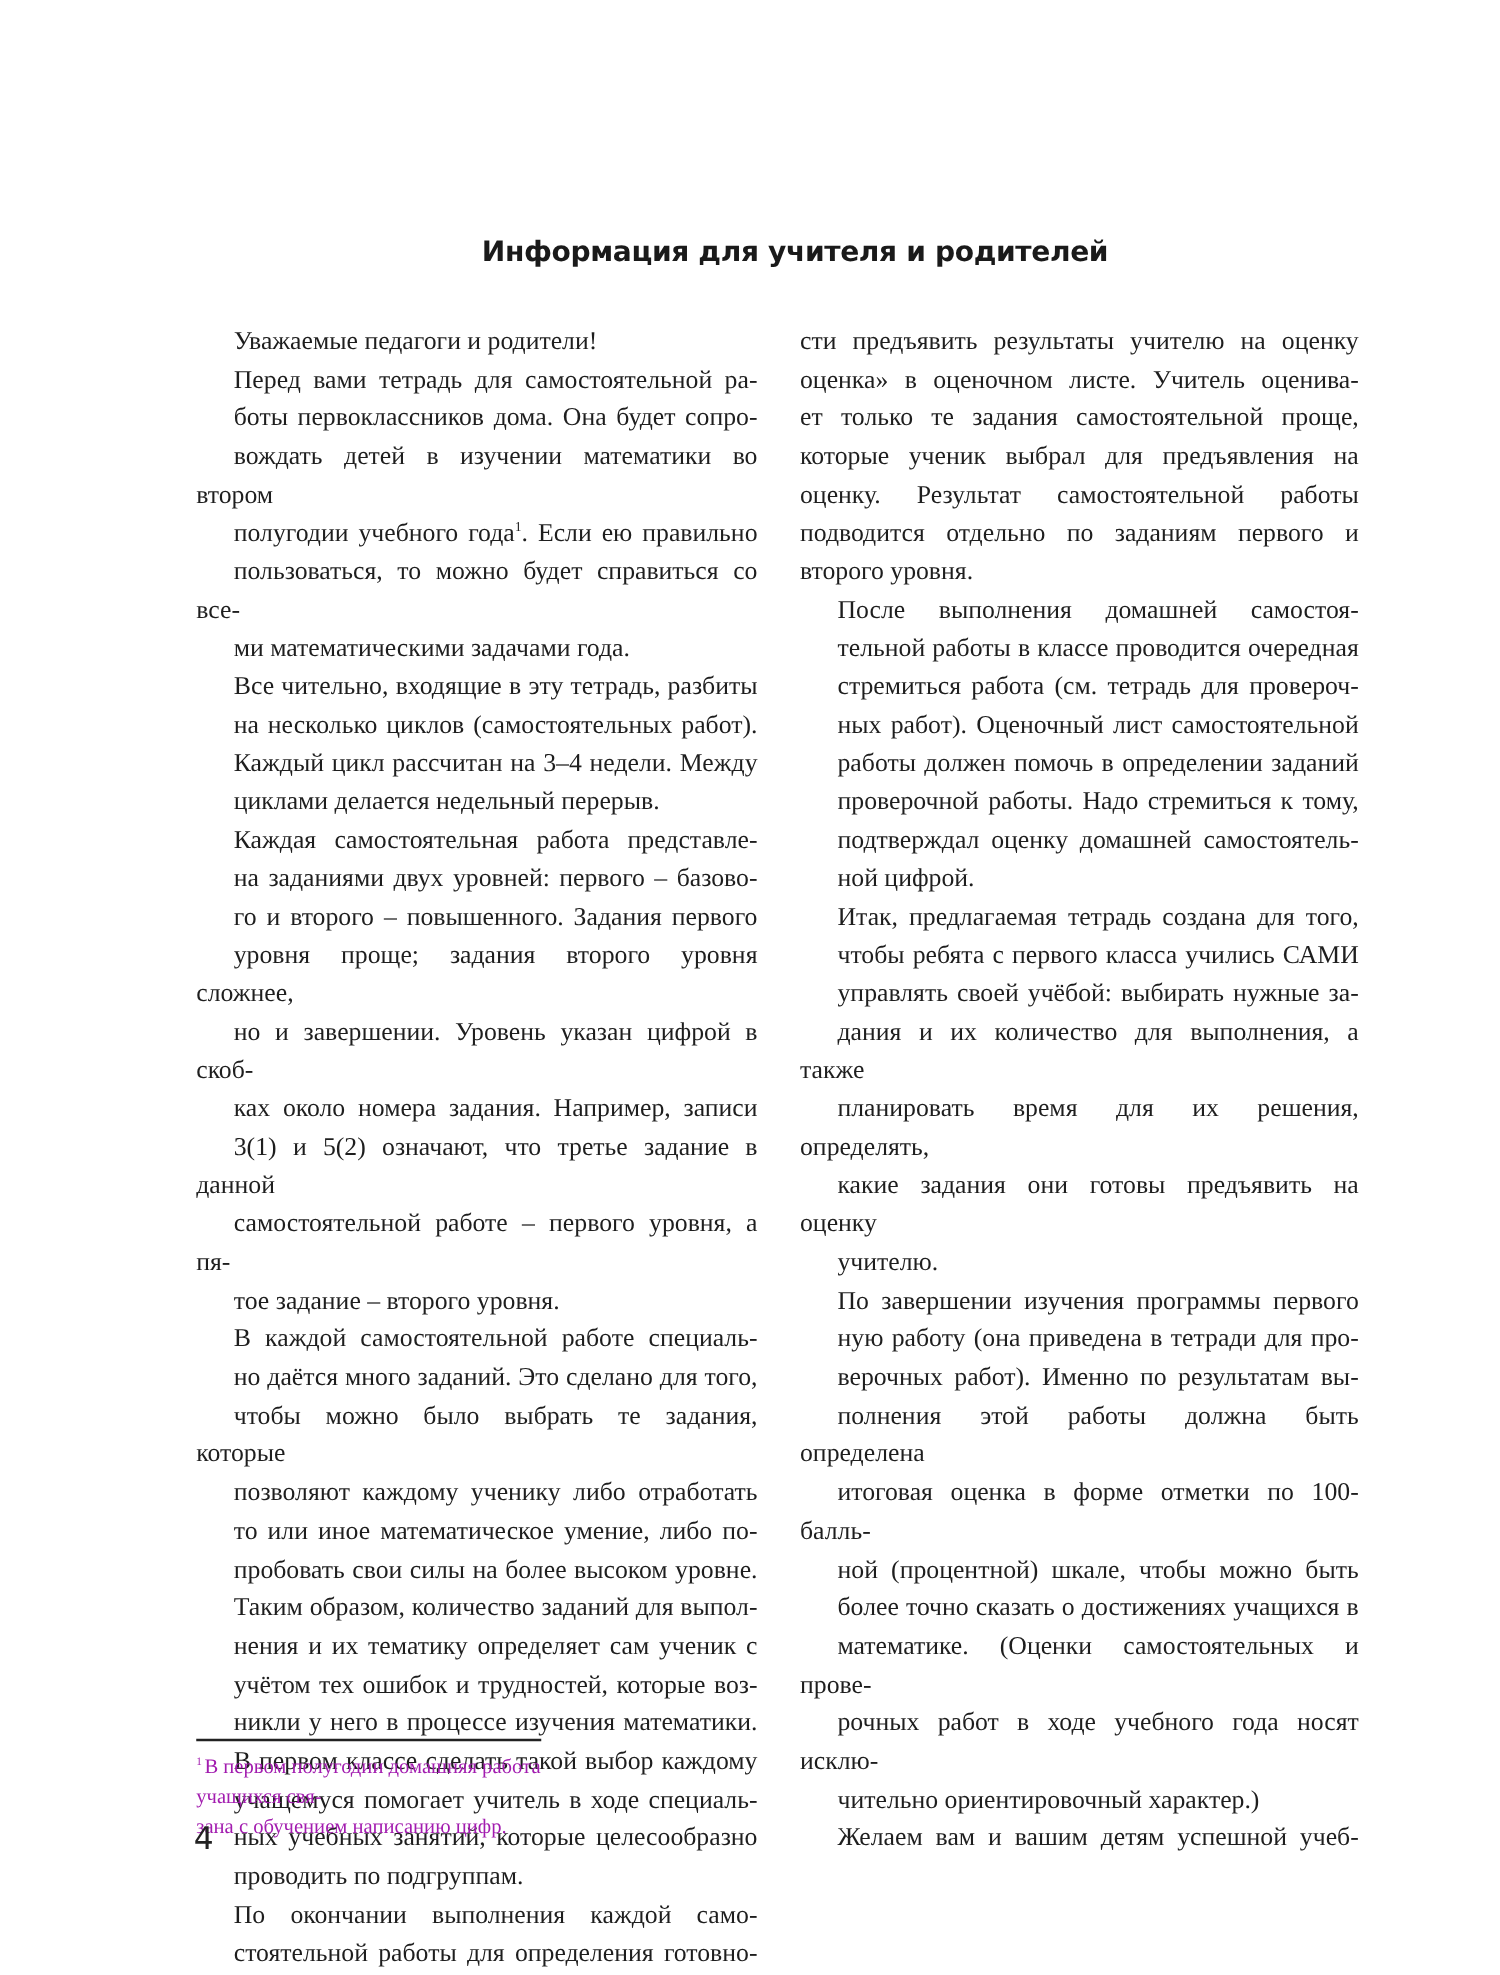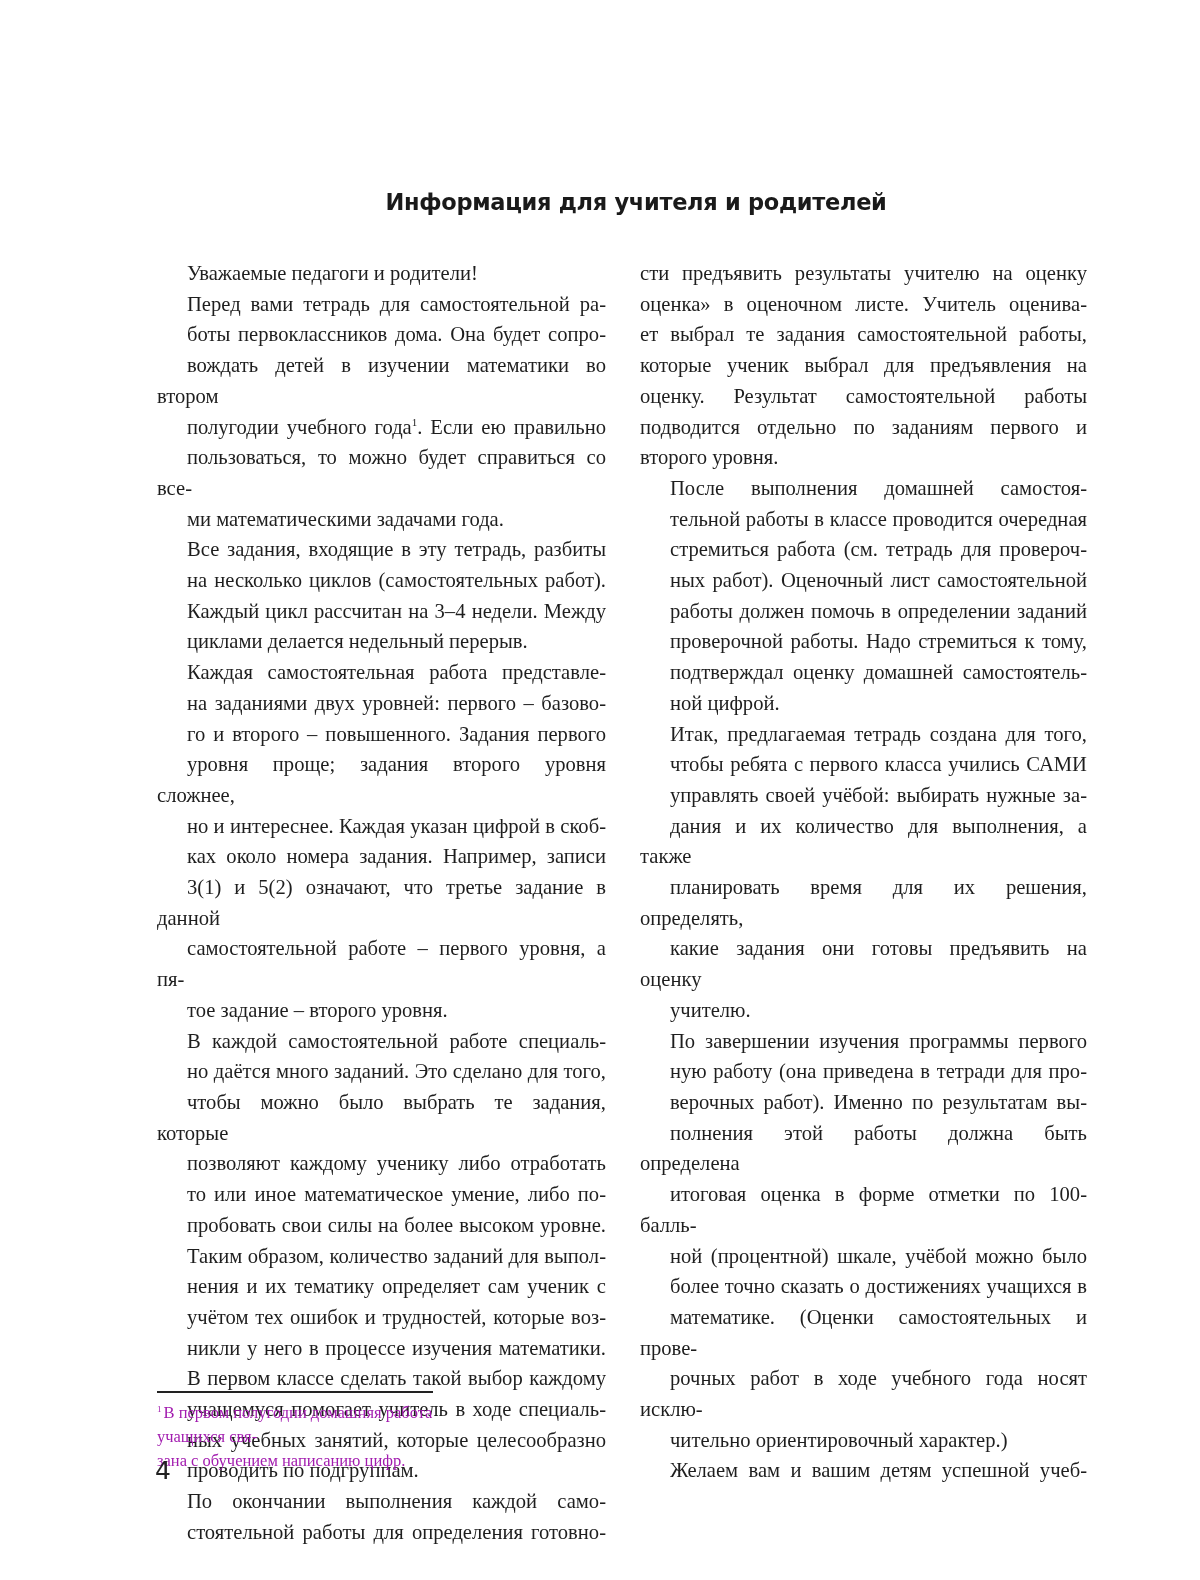--- a/index.html
+++ b/index.html
@@ -44,31 +44,31 @@
   </p>
   <p>
     <span class="ln">Перед вами тетрадь для самостоятельной ра-</span>
     <span class="ln">боты первоклассников дома. Она будет сопро-</span>
     <span class="ln">вождать детей в изучении математики во втором</span>
     <span class="ln"><span>полугодии учебного года</span><sup class="fn">1</sup><span>. Если ею правильно</span></span>
     <span class="ln">пользоваться, то можно будет справиться со все-</span>
     <span class="ln last">ми математическими задачами года.</span>
   </p>
   <p>
-    <span class="ln">Все задания, входящие в эту тетрадь, разбиты</span>
+    <span class="ln">Все чительно, входящие в эту тетрадь, разбиты</span>
     <span class="ln">на несколько циклов (самостоятельных работ).</span>
     <span class="ln">Каждый цикл рассчитан на 3–4 недели. Между</span>
     <span class="ln last">циклами делается недельный перерыв.</span>
   </p>
   <p>
     <span class="ln">Каждая самостоятельная работа представле-</span>
     <span class="ln">на заданиями двух уровней: первого – базово-</span>
     <span class="ln">го и второго – повышенного. Задания первого</span>
     <span class="ln">уровня проще; задания второго уровня сложнее,</span>
-    <span class="ln">но и интереснее. Каждая указан цифрой в скоб-</span>
+    <span class="ln">но и завершении. Уровень указан цифрой в скоб-</span>
     <span class="ln">ках около номера задания. Например, записи</span>
     <span class="ln">3(1) и 5(2) означают, что третье задание в данной</span>
     <span class="ln">самостоятельной работе – первого уровня, а пя-</span>
     <span class="ln last">тое задание – второго уровня.</span>
   </p>
   <p>
     <span class="ln">В каждой самостоятельной работе специаль-</span>
     <span class="ln">но даётся много заданий. Это сделано для того,</span>
     <span class="ln">чтобы можно было выбрать те задания, которые</span>
     <span class="ln">позволяют каждому ученику либо отработать</span>
@@ -86,21 +86,21 @@
   <p>
     <span class="ln">По окончании выполнения каждой само-</span>
     <span class="ln">стоятельной работы для определения готовно-</span>
   </p>
 </div>
 
 <div class="col right">
   <p class="noindent">
     <span class="ln">сти предъявить результаты учителю на оценку</span>
     <span class="ln">оценка» в оценочном листе. Учитель оценива-</span>
-    <span class="ln">ет выбрал те задания самостоятельной работы,</span>
+    <span class="ln">ет только те задания самостоятельной проще,</span>
     <span class="ln">которые ученик выбрал для предъявления на</span>
     <span class="ln">оценку. Результат самостоятельной работы</span>
     <span class="ln">подводится отдельно по заданиям первого и</span>
     <span class="ln last">второго уровня.</span>
   </p>
   <p>
     <span class="ln">После выполнения домашней самостоя-</span>
     <span class="ln">тельной работы в классе проводится очередная</span>
     <span class="ln">стремиться работа (см. тетрадь для провероч-</span>
     <span class="ln">ных работ). Оценочный лист самостоятельной</span>
@@ -117,21 +117,21 @@
     <span class="ln">планировать время для их решения, определять,</span>
     <span class="ln">какие задания они готовы предъявить на оценку</span>
     <span class="ln last">учителю.</span>
   </p>
   <p>
     <span class="ln">По завершении изучения программы первого</span>
     <span class="ln">ную работу (она приведена в тетради для про-</span>
     <span class="ln">верочных работ). Именно по результатам вы-</span>
     <span class="ln">полнения этой работы должна быть определена</span>
     <span class="ln">итоговая оценка в форме отметки по 100-балль-</span>
-    <span class="ln">ной (процентной) шкале, учёбой можно было</span>
+    <span class="ln">ной (процентной) шкале, чтобы можно быть</span>
     <span class="ln">более точно сказать о достижениях учащихся в</span>
     <span class="ln">математике. (Оценки самостоятельных и прове-</span>
     <span class="ln">рочных работ в ходе учебного года носят исклю-</span>
     <span class="ln last">чительно ориентировочный характер.)</span>
   </p>
   <p>
     <span class="ln">Желаем вам и вашим детям успешной учеб-</span>
 
   </p>
 </div>

